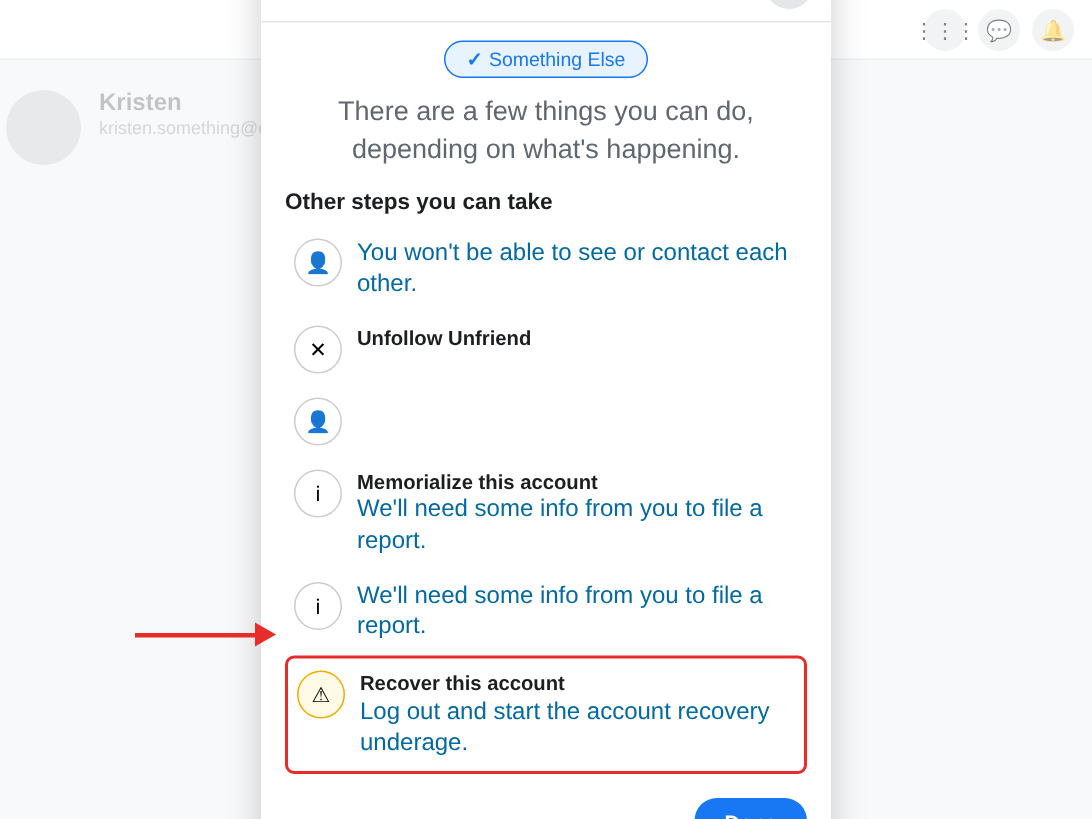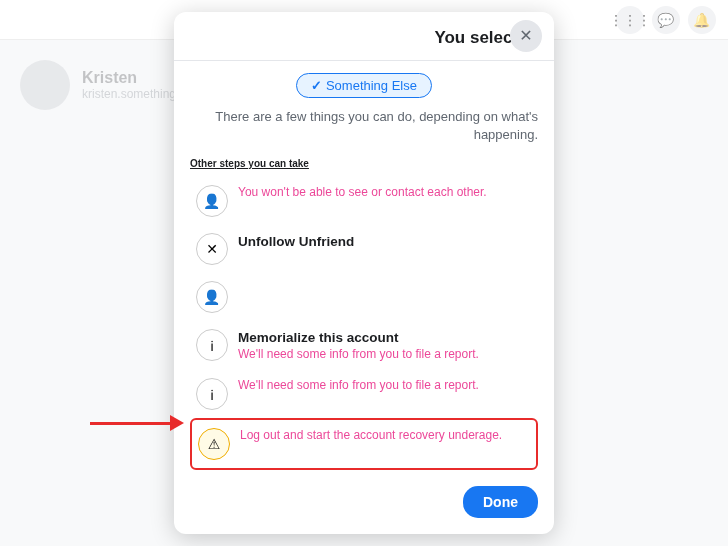--- a/index.html
+++ b/index.html
@@ -151,33 +151,32 @@
       align-items: center;
       gap: 4px;
     }
 
     .checkmark {
       color: #1877f2;
       font-weight: 700;
     }
 
     .subtitle {
-      font-size: 13px;
+      font-size: 18px;
       color: #606770;
-      text-align: right;
+      text-align: center;
       margin-bottom: 14px;
       line-height: 1.4;
     }
 
     .section-title {
-      font-size: 10px;
+      font-size: 15px;
       font-weight: 700;
       color: #1c1e21;
       margin-bottom: 8px;
-      text-decoration: underline;
     }
 
     
     .action-list {
       list-style: none;
     }
 
     .action-item {
       display: flex;
       align-items: flex-start;
@@ -214,22 +213,22 @@
     .item-content {}
 
     .item-label {
       font-size: 13.5px;
       font-weight: 600;
       color: #1c1e21;
       line-height: 1.3;
     }
 
     .item-desc {
-      font-size: 12px;
-      color: #ec4899;
+      font-size: 16px;
+      color: #0369a1;
       line-height: 1.3;
     }
 
     
     .modal-footer {
       display: flex;
       justify-content: flex-end;
       padding: 8px 16px 0;
     }
 
@@ -240,24 +239,24 @@
       border-radius: 15px;
       padding: 8px 20px;
       font-size: 14px;
       font-weight: 600;
       cursor: pointer;
     }
 
     
     .profile-bg {
       position: absolute;
-      left: 20px;
+      left: 4px;
       top: 60px;
       display: flex;
-      align-items: center;
+      align-items: flex-start;
       gap: 12px;
       z-index: 2;
       opacity: 0.5;
     }
 
     .profile-avatar {
       width: 50px;
       height: 50px;
       border-radius: 50%;
       background: #b0b3b8;
@@ -347,20 +346,21 @@
           </li>
           <li class="action-item">
             <div class="item-icon">ℹ</div>
             <div class="item-content">
               <div class="item-desc">We'll need some info from you to file a report.</div>
             </div>
           </li>
           <li class="action-item highlighted">
             <div class="item-icon warning">⚠</div>
             <div class="item-content">
+              <div class="item-label">Recover this account</div>
               <div class="item-desc">Log out and start the account recovery underage.</div>
             </div>
           </li>
         </ul>
 
     </div>
 
     <div class="modal-footer">
       <button class="done-btn">Done</button>
     </div>

